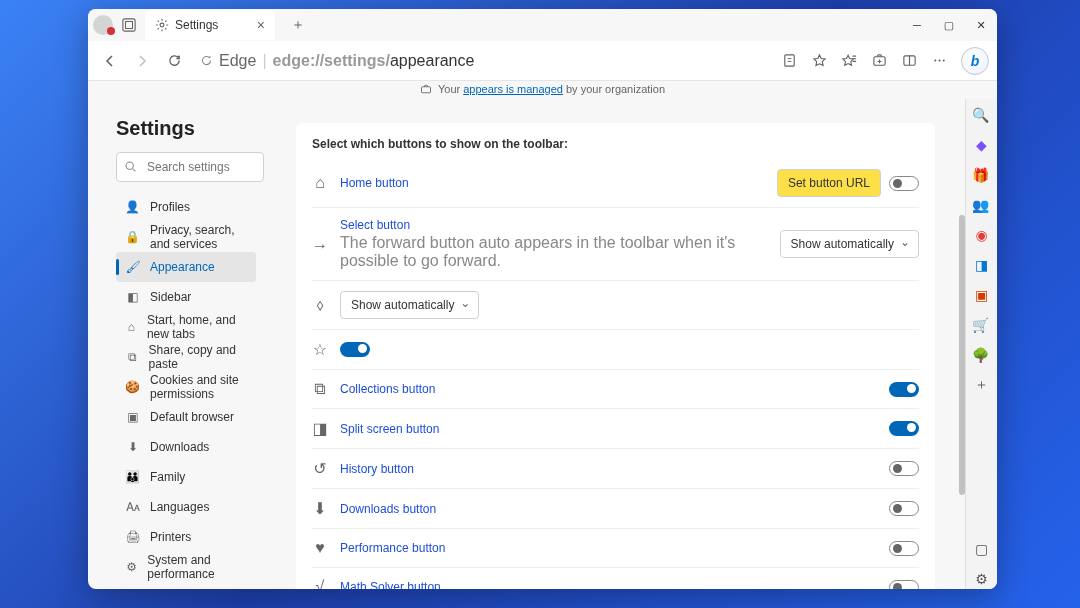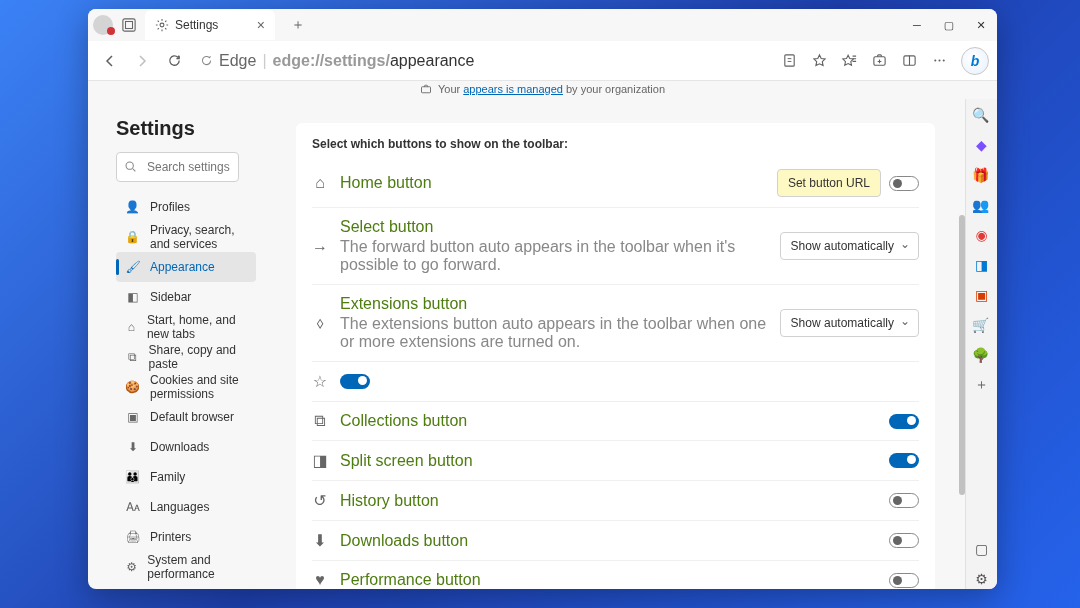--- a/index.html
+++ b/index.html
@@ -21,40 +21,40 @@
 .addr { flex:1; display:flex; align-items:center; gap:6px; padding:0 8px; font-size:16px; color:#666; }
 .addr-url { color:#666; }
 .addr-url .grey { color:#999;font-weight:bold; }
 .tb-right { display:flex; gap:2px; align-items:center; }
 .bing-btn { width:28px; height:28px; border-radius:50%; border:1px solid #c7c7c7; background:radial-gradient(circle at 40% 40%,#fff,#e8f0ff); display:flex; align-items:center; justify-content:center; color:#0078d4; font-size:14px; font-weight:bold; font-style:italic; margin-left:6px; }
 .infobar { height:18px; background:#f7f7f7; display:flex; align-items:center; justify-content:center; font-size:11px; color:#666; gap:6px; padding-bottom:2px; }
 .infobar a { color:#0067b8; text-decoration:underline; }
 .content { flex:1; display:flex; overflow:hidden; }
 .left { width:180px; padding:18px 0 10px 28px; overflow-y:auto; }
 .settings-h { font-size:20px; font-weight:600; color:#222; margin-bottom:12px; }
-.search-wrap { position:relative; width:123px; margin-bottom:10px; }
+.search-wrap { position:relative; width:148px; margin-bottom:10px; }
 .search-wrap input { width:100%; height:30px; border:1px solid #d1d1d1; border-radius:4px; padding-left:30px; font-size:12px; background:#fff; }
 .search-icon { position:absolute; left:8px; top:8px; color:#888; }
 .nav { width:140px; }
 .nav-item { height:30px; display:flex; align-items:center; gap:10px; padding-left:10px; font-size:12px; color:#333; border-radius:4px; cursor:default; }
 .nav-item.active { background:#e5e5e5; color:#0067b8; position:relative; }
 .nav-item.active::before { content:""; position:absolute; left:0; top:7px; width:3px; height:16px; background:#0067b8; border-radius:2px; }
 .nav-ico { width:14px; height:14px; color:#666; display:flex; align-items:center; justify-content:center; }
 .nav-item.active .nav-ico { color:#0067b8; }
 .main { flex:1; overflow-y:auto; padding:10px 30px 20px 28px; }
 .card { background:#fff; border-radius:6px; margin-top:14px; padding:14px 16px 4px; }
 .card-title { font-size:12px; color:#333; margin-bottom:8px;font-weight:bold; }
 .row { display:flex; align-items:center; padding:10px 0; border-top:1px solid #efefef; min-height:38px; }
 .row:first-of-type { border-top:none; }
 .row-ico { width:16px; flex-shrink:0; margin-right:12px; color:#666; display:flex; justify-content:center; }
 .row-body { flex:1; }
-.row-label { font-size:16px; color:#4d7c0f; }
+.row-label { font-size:12px; color:#1d4ed8; }
 .row-desc { font-size:16px; color:#888; margin-top:2px; }
 .row-ctrl { flex-shrink:0; display:flex; align-items:center; gap:8px; }
-.btn-outline { border:1px solid #d1d1d1; border-radius:4px; background:#fef9c3; padding:6px 10px; font-size:12px; color:#333; }
+.btn-outline { border:1px solid #d1d1d1; border-radius:4px; background:#fde047; padding:6px 10px; font-size:12px; color:#333; }
 .select { border:1px solid #d1d1d1; border-radius:4px; background:#fff; padding:6px 24px 6px 10px; font-size:12px; color:#333; position:relative; }
 .select::after { content:"⌄"; position:absolute; right:8px; top:4px; color:#666; }
 .toggle { width:30px; height:15px; border-radius:8px; position:relative; }
 .toggle.on { background:#0067b8; }
 .toggle.off { background:#fff; border:1px solid #888; }
 .toggle .knob { position:absolute; width:9px; height:9px; border-radius:50%; top:2px; }
 .toggle.on .knob { right:3px; background:#fff; }
 .toggle.off .knob { left:3px; background:#666; top:2px; }
 .sidebar-r { width:32px; background:#f3f3f3; border-left:1px solid #e1e1e1; display:flex; flex-direction:column; align-items:center; padding-top:6px; gap:10px; }
 .sb-icon { width:20px; height:20px; display:flex; align-items:center; justify-content:center; font-size:14px; }
@@ -261,24 +261,20 @@
               <div class="row-body">
                 <div class="row-label">Select button</div>
                 <div class="row-desc">The forward button auto appears in the toolbar when it's possible to go forward.</div>
               </div>
               <div class="row-ctrl">
                 <div class="select">Show automatically</div>
               </div>
             </div>
             <div class="row">
               <div class="row-ico">⬨</div>
-              <div class="row-body">
-                <div class="row-label">Extensions button</div>
-                <div class="row-desc">The extensions button auto appears in the toolbar when one or more extensions are turned on.</div>
-              </div>
               <div class="row-ctrl">
                 <div class="select">Show automatically</div>
               </div>
             </div>
             <div class="row">
               <div class="row-ico">☆</div>
               <div class="row-ctrl">
                 <div class="toggle on">
                   <div class="knob"></div>
                 </div>

